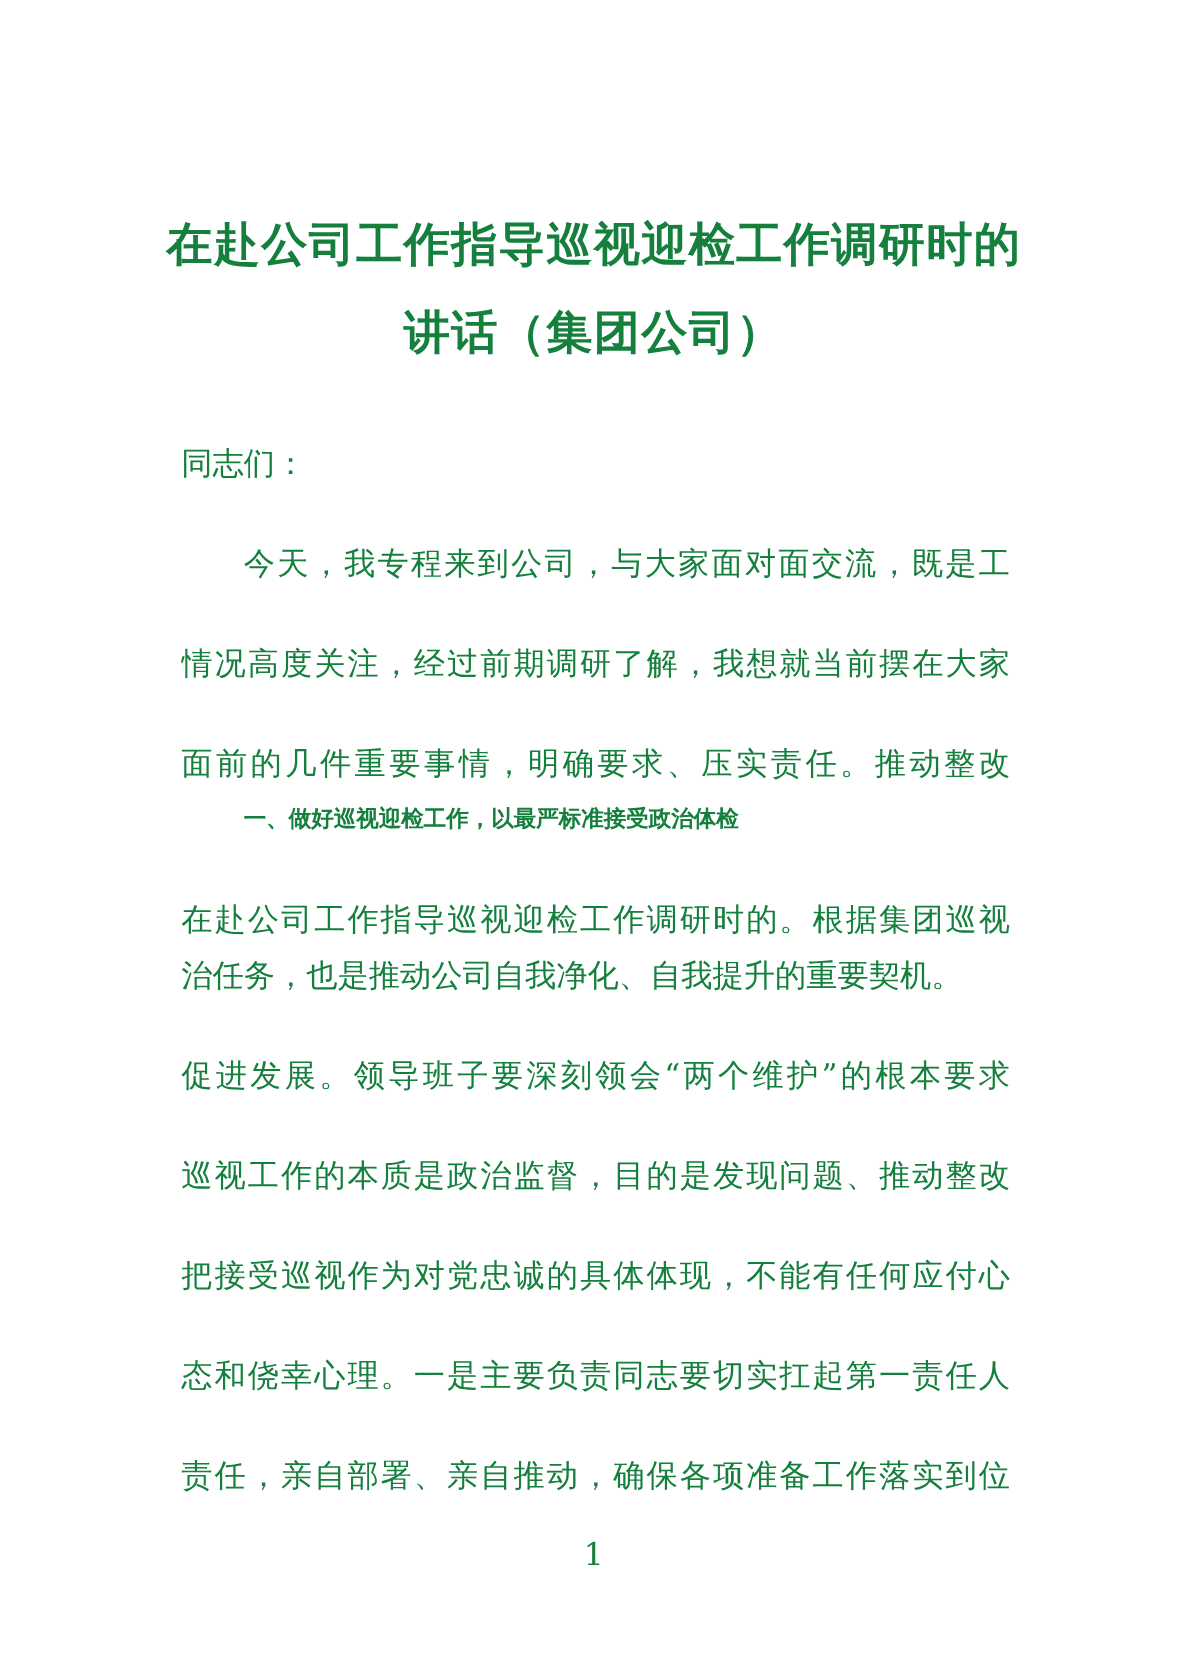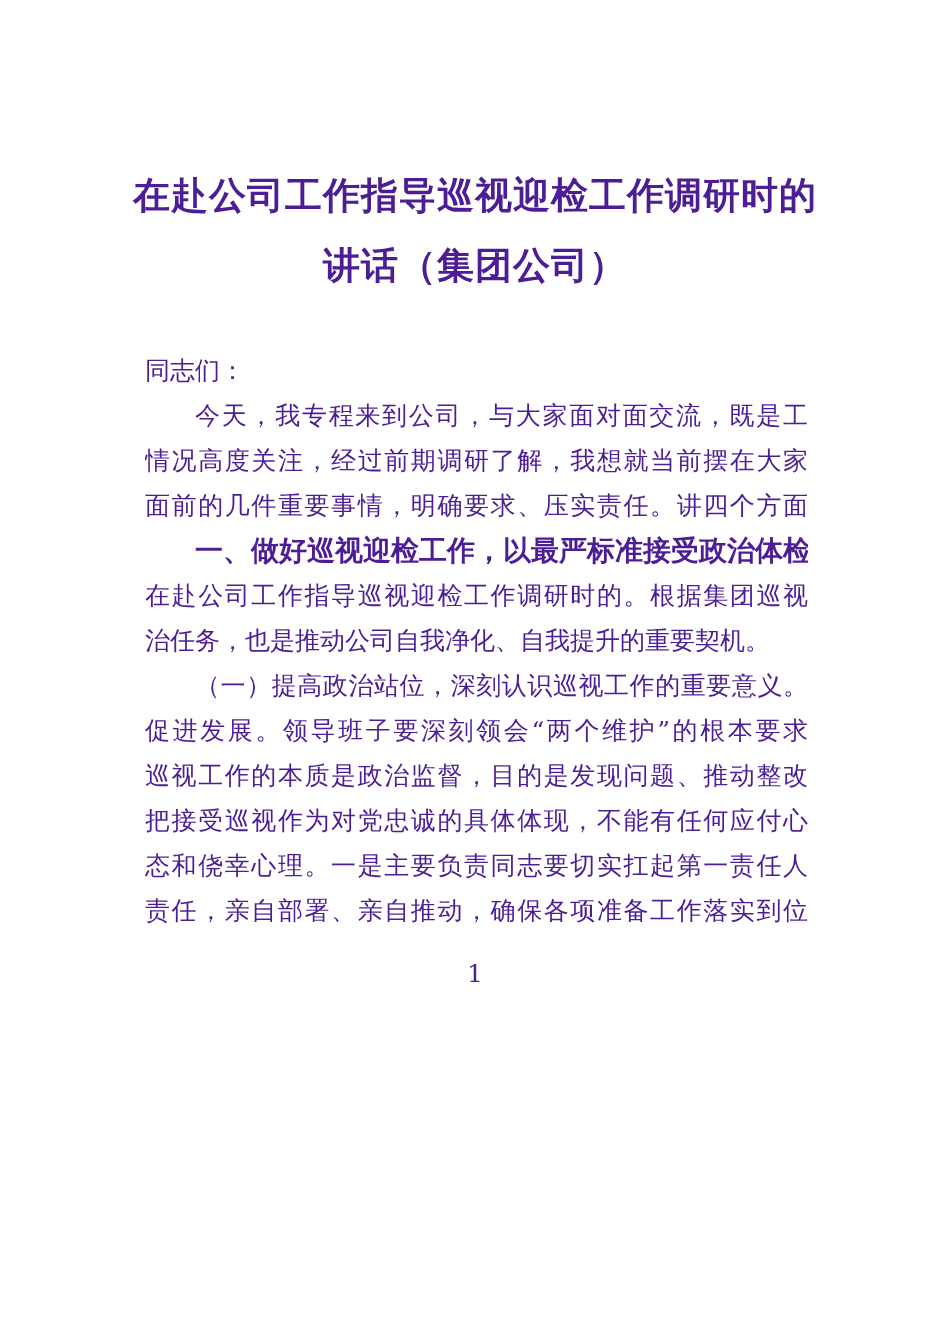--- a/index.html
+++ b/index.html
@@ -6,21 +6,21 @@
     margin: 0;
     padding: 0;
     background: #ffffff;
   }
   .page {
     position: relative;
     width: 950px;
     height: 1344px;
     margin: 0 auto;
     background: #ffffff;
-    color: #4c1d95;
+    color: #15803d;
     font-family: "DejaVu Serif", serif;
     overflow: hidden;
   }
   .doc-title {
     padding-top: 160px;
     text-align: center;
     font-size: 37px;
     line-height: 70px;
     font-weight: bold;
     font-family: "DejaVu Serif", serif;
@@ -34,28 +34,29 @@
   .line {
     height: 45px;
     overflow: hidden;
     white-space: nowrap;
   }
   .fill {
     white-space: normal;
     text-align: justify;
     text-align-last: justify;
     text-justify: inter-character;
+    margin-top: 35px;
   }
   .indent {
     padding-left: 50px; 
   }
   .heading {
     font-family: Liberation Sans, sans-serif;
     font-weight: bold;
-    font-size: 28px;
+    font-size: 18px;
   }
   .page-number {
     margin-top: 26px;
     text-align: center;
     font-size: 25px;
     font-family: "DejaVu Serif", serif;
   }
 </style>
 </head>
 <body>
@@ -64,25 +65,24 @@
 
   <div class="doc-title">
     <div>在赴公司工作指导巡视迎检工作调研时的</div>
     <div>讲话（集团公司）</div>
   </div>
 
   <div class="doc-body">
     <div class="line">同志们：</div>
     <div class="line fill indent">今天，我专程来到公司，与大家面对面交流，既是工</div>
     <div class="line fill">情况高度关注，经过前期调研了解，我想就当前摆在大家</div>
-    <div class="line fill">面前的几件重要事情，明确要求、压实责任。讲四个方面</div>
+    <div class="line fill">面前的几件重要事情，明确要求、压实责任。推动整改</div>
     <div class="line heading indent">一、做好巡视迎检工作，以最严标准接受政治体检</div>
     <div class="line fill">在赴公司工作指导巡视迎检工作调研时的。根据集团巡视</div>
     <div class="line">治任务，也是推动公司自我净化、自我提升的重要契机。</div>
-    <div class="line fill indent">（一）提高政治站位，深刻认识巡视工作的重要意义。</div>
     <div class="line fill">促进发展。领导班子要深刻领会“两个维护”的根本要求</div>
     <div class="line fill">巡视工作的本质是政治监督，目的是发现问题、推动整改</div>
     <div class="line fill">把接受巡视作为对党忠诚的具体体现，不能有任何应付心</div>
     <div class="line fill">态和侥幸心理。一是主要负责同志要切实扛起第一责任人</div>
     <div class="line fill">责任，亲自部署、亲自推动，确保各项准备工作落实到位</div>
   </div>
 
   <div class="page-number">1</div>
 
 </div>

